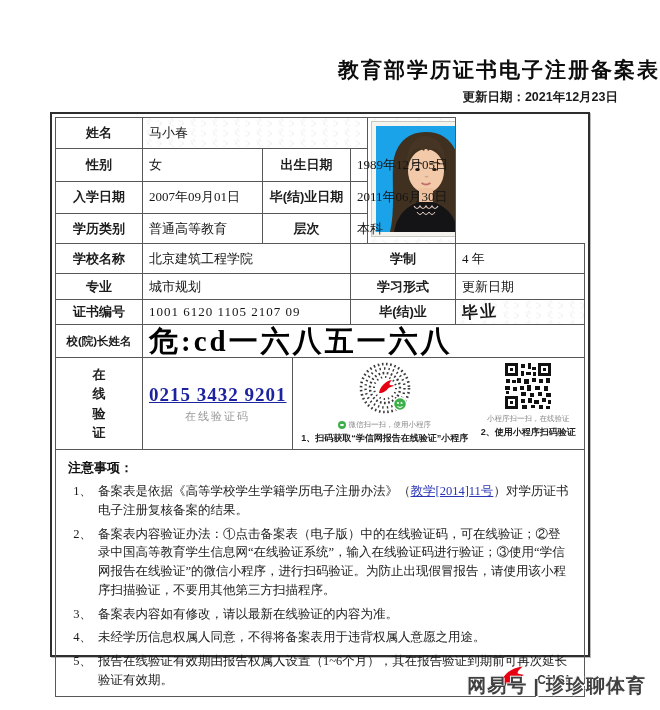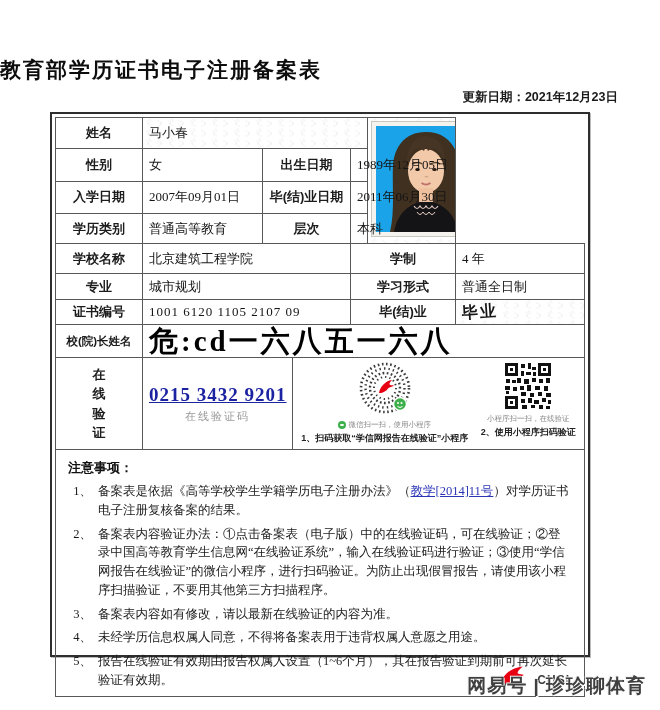--- a/index.html
+++ b/index.html
@@ -6,21 +6,21 @@
   html,body { width:660px; height:710px; }
   body {
     position:relative;
     background:#ffffff;
     font-family:"Liberation Sans", sans-serif;
     color:#111;
     overflow:hidden;
   }
   .page-title {
     position:absolute; top:56px; left:0; width:660px;
-    text-align:left; font-size:21px; font-weight:bold; letter-spacing:2px;
+    text-align:right; font-size:21px; font-weight:bold; letter-spacing:2px;
     color:#0d0d0d;
   }
   .update-date {
     position:absolute; top:89px; right:42px;
     font-size:12.5px; font-weight:bold; color:#1a1a1a;
   }
   
   .table-outer {
     position:absolute; left:50px; top:112px; width:540px; height:545px;
     border:2px solid #2e2e2e; background:#fff; padding:3px;
@@ -177,21 +177,21 @@
   <tr class="r5">
     <td class="lbl">学校名称</td>
     <td class="val" colspan="3">北京建筑工程学院</td>
     <td class="lbl" colspan="2">学制</td>
     <td class="val">4 年</td>
   </tr>
   <tr class="r6">
     <td class="lbl">专业</td>
     <td class="val" colspan="3">城市规划</td>
     <td class="lbl" colspan="2">学习形式</td>
-    <td class="val">普通全日制</td>
+    <td class="val">更新日期</td>
   </tr>
   <tr class="r7">
     <td class="lbl">证书编号</td>
     <td class="val" colspan="3" style="letter-spacing:1px">1001 6120 1105 2107 09</td>
     <td class="lbl" colspan="2">毕(结)业</td>
     <td class="val guil"><span class="handwrite">毕业</span></td>
   </tr>
   <tr class="r8">
     <td class="lbl" style="font-size:11.5px">校(院)长姓名</td>
     <td colspan="6"><span class="president-val">危:cd一六八五一六八</span></td>

